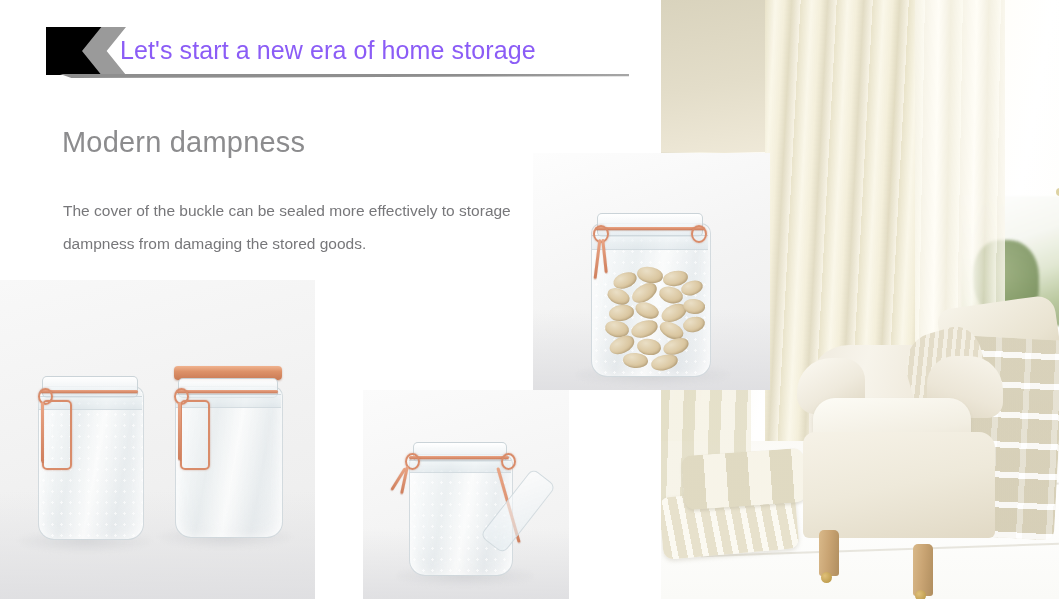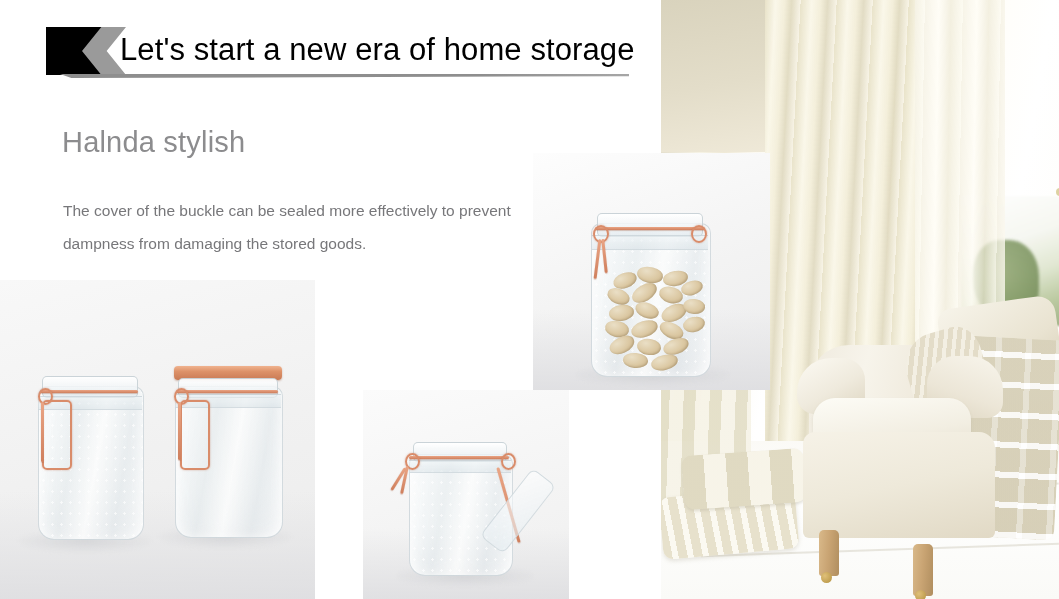--- a/index.html
+++ b/index.html
@@ -332,23 +332,23 @@
   .header-chevron-gray {
     position: absolute;
     left: 82px; top: 27px;
     width: 44px; height: 48px;
     background: #9a9a9a;
     clip-path: polygon(44% 0, 100% 0, 56% 50%, 100% 100%, 44% 100%, 0 50%);
   }
   .header-title {
     position: absolute;
     left: 120px; top: 26px;
-    font-size: 31px;
+    font-size: 25px;
     line-height: 48px;
-    color: #000000;
+    color: #8b5cf6;
     white-space: nowrap;
     font-weight: 400;
     letter-spacing: .1px;
   }
   .header-rule {
     position: absolute;
     left: 60px; top: 74px;
     width: 569px; height: 4px;
     background: linear-gradient(90deg, #8e8e8e 0%, #8e8e8e 74%, #a6a6a6 100%);
     clip-path: polygon(0 0, 100% 0, 100% 55%, 2% 100%);
@@ -523,17 +523,17 @@
     </div>
 
     <div class="glass-lid-loose" style="left:140px;top:78px;width:28px;height:84px;"></div>
   </div>
 
   <div class="header-chevron"></div>
   <div class="header-chevron-gray"></div>
   <div class="header-rule"></div>
   <div class="header-title">Let's start a new era of home storage</div>
 
-  <div class="subhead">Halnda stylish</div>
-  <div class="body-copy">The cover of the buckle can be sealed more effectively to prevent dampness from damaging the stored goods.</div>
+  <div class="subhead">Modern dampness</div>
+  <div class="body-copy">The cover of the buckle can be sealed more effectively to storage dampness from damaging the stored goods.</div>
 
 
 </div>
 
 </body></html>

